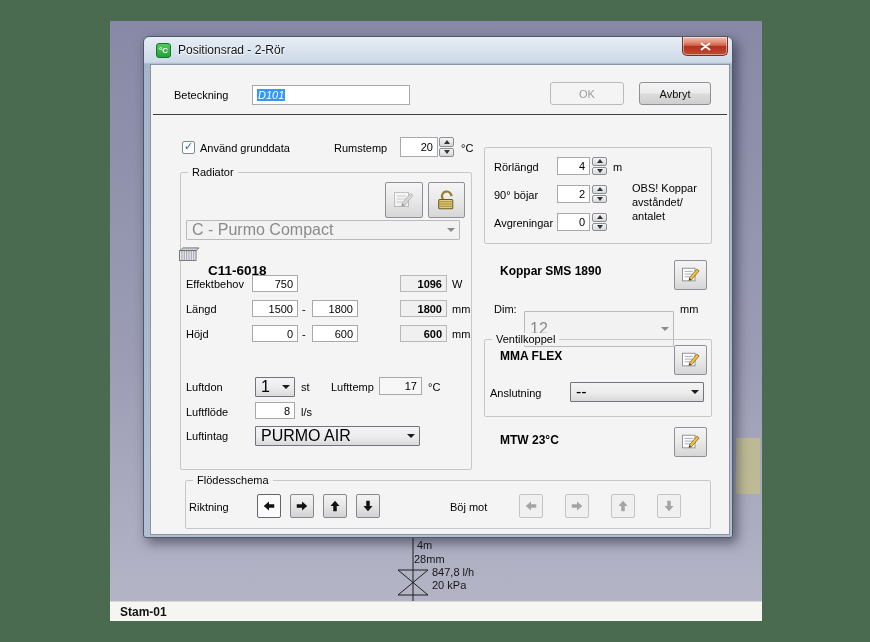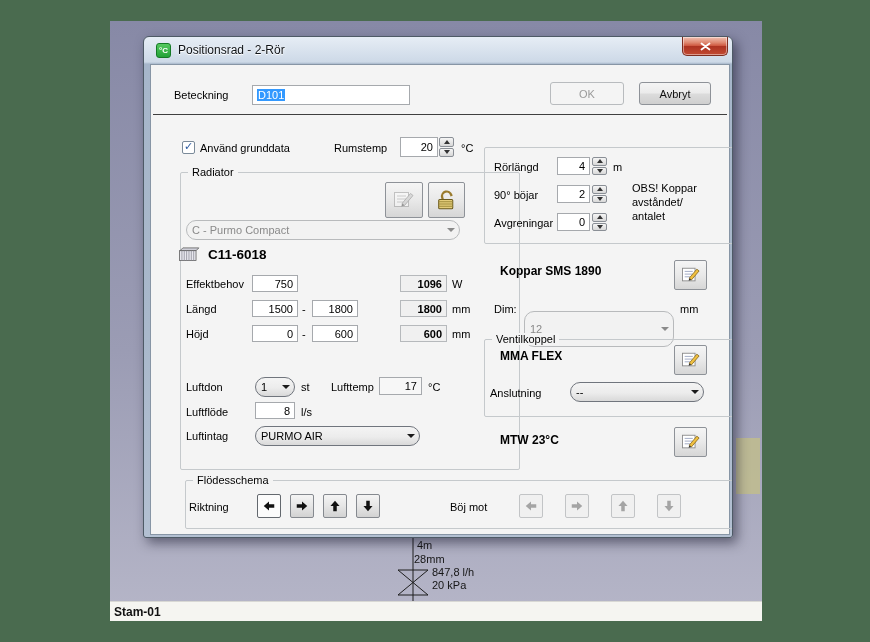--- a/index.html
+++ b/index.html
@@ -11,21 +11,21 @@
   }
   
   .desktop{
     position:absolute;left:110px;top:21px;width:652px;height:600px;
     background:linear-gradient(180deg,#8789a6 0%,#9b9cb4 55%,#b6b6c8 100%);
   }
   .statusbar{
     position:absolute;left:0;top:580px;width:652px;height:20px;
     background:#f5f5f1;border-top:1px solid #d8d8d4;
     font-size:12px;font-weight:bold;color:#111;
-    display:flex;align-items:center;padding-left:4px;box-sizing:border-box;
+    display:flex;align-items:center;padding-left:10px;box-sizing:border-box;
   }
   .note-rect{
     position:absolute;left:626px;top:417px;width:24px;height:56px;
     background:#bfbb90;opacity:.9;
   }
   .cad-text{position:absolute;font-size:11px;color:#161616;white-space:nowrap;}
   
   .dialog{
     position:absolute;left:143px;top:36px;width:590px;height:502px;
     border:1px solid #4e5a66;border-radius:6px 6px 3px 3px;
@@ -55,46 +55,46 @@
     position:absolute;left:6px;top:27px;width:578px;height:469px;
     background:#f4f4f4;border:1px solid #8795a5;box-sizing:content-box;
   }
   
   .lbl{position:absolute;font-size:11px;color:#000;white-space:nowrap;}
   .fld{
     position:absolute;background:#fff;border:1px solid #a6a9ad;font-size:11px;color:#000;
     display:flex;align-items:center;justify-content:flex-end;
     padding:0 4px;box-sizing:border-box;
   }
-  .fld.left{justify-content:flex-start;}
+  .fld.left{justify-content:flex-start;font-style:italic;}
   .fld.ro{background:#f7f7f7;}
   .res{
     position:absolute;background:#f0f0f0;border:1px solid #b6b9bc;
     font-size:11px;font-weight:bold;color:#000;
     display:flex;align-items:center;justify-content:flex-end;padding:0 4px;box-sizing:border-box;
   }
   .sel{background:#3399ff;color:#fff;padding:0 1px;}
   .btn{
     position:absolute;border:1px solid #8e9298;border-radius:3px;
     background:linear-gradient(180deg,#f4f4f4 0%,#ebebeb 49%,#dcdcdc 51%,#cfcfcf 100%);
     font-size:11px;color:#111;display:flex;align-items:center;justify-content:center;
     box-sizing:border-box;
   }
   .btn.disabled{background:#f4f4f4;color:#9b9b9b;border-color:#b8bbbe;}
-  .group{position:absolute;border:1px solid #c5c9cc;border-radius:2px;padding-left:48px;}
+  .group{position:absolute;border:1px solid #c5c9cc;border-radius:2px;}
   .group-label{
     position:absolute;top:-7px;left:7px;background:#f4f4f4;padding:0 4px;
     font-size:11px;color:#000;white-space:nowrap;
   }
   .hsep{position:absolute;height:1px;background:#3f3f3f;}
   
   .dd{
-    position:absolute;border:1px solid #70757d;border-radius:10px;
+    position:absolute;border:1px solid #70757d;border-radius:1px;
     background:linear-gradient(180deg,#f4f4f4 0%,#ececec 55%,#d9d9d9 100%);
-    display:flex;align-items:center;font-size:11px;color:#000;box-sizing:border-box;
+    display:flex;align-items:center;font-size:16px;color:#000;box-sizing:border-box;
   }
   .dd .dd-text{flex:1;padding-left:5px;white-space:nowrap;overflow:hidden;}
   .dd .dd-arrow{width:16px;height:100%;display:flex;align-items:center;justify-content:center;}
   .dd .dd-arrow::after{content:"";width:0;height:0;border:4px solid transparent;border-top:4px solid #1a1a1a;margin-top:4px;}
   .dd.disabled{background:#f2f2f2;border-color:#b8babc;color:#8a8a8a;}
   .dd.disabled .dd-arrow::after{border-top-color:#8a8a8a;}
   
   .spin{position:absolute;width:15px;display:flex;flex-direction:column;box-sizing:border-box;}
   .spin .sp{
     flex:1;border:1px solid #8a8f96;border-radius:2px;
@@ -118,21 +118,21 @@
   }
   .icon-dim{filter:grayscale(1) opacity(.45);}
   .arrowbtn{
     position:absolute;width:24px;height:24px;border:1px solid #85898f;border-radius:2px;
     background:linear-gradient(180deg,#f4f4f4 0%,#e6e6e6 50%,#d2d2d2 100%);
     display:flex;align-items:center;justify-content:center;box-sizing:border-box;
   }
   .arrowbtn.pressed{background:#fbfbfb;border-color:#63686e;}
   .arrowbtn.disabled{background:#f0f0f0;border-color:#c2c4c6;}
   .bold-product{position:absolute;font-size:12px;font-weight:bold;color:#000;white-space:nowrap;}
-  .model{position:absolute;font-size:13.5px;font-weight:bold;color:#000;white-space:nowrap;}
+  .model{position:absolute;font-size:13.5px;font-weight:bold;color:#000;white-space:nowrap;margin-top:16px;}
 </style>
 </head>
 <body>
 
 <div class="desktop">
   <svg width="652" height="600" viewBox="0 0 652 600" style="position:absolute;left:0;top:0;">
     <line x1="303" y1="517" x2="303" y2="580" stroke="#1e1e1e" stroke-width="1"></line>
     <path d="M288 549 H318 L288 574 H318 Z" fill="none" stroke="#1e1e1e" stroke-width="1"></path>
   </svg>
   <div class="cad-text" style="left:307px;top:518px">4m</div>

